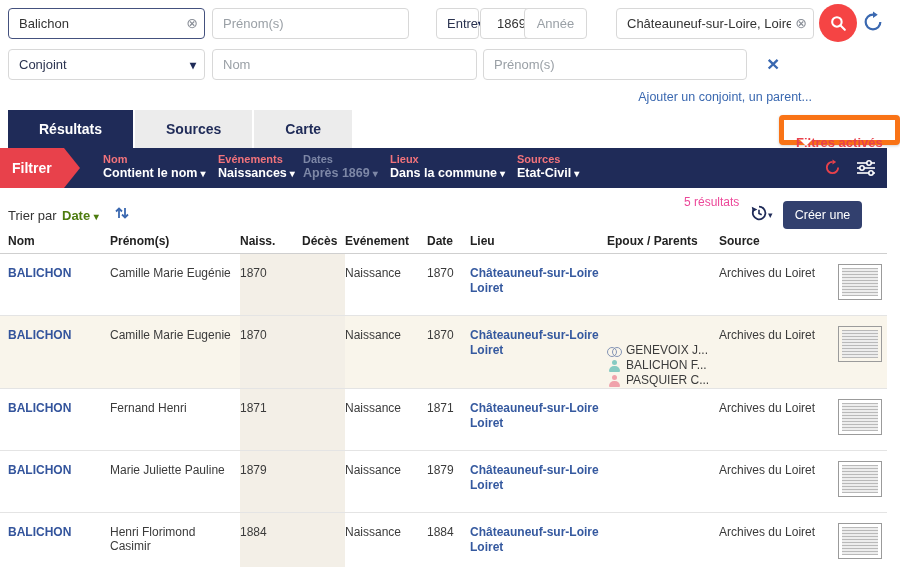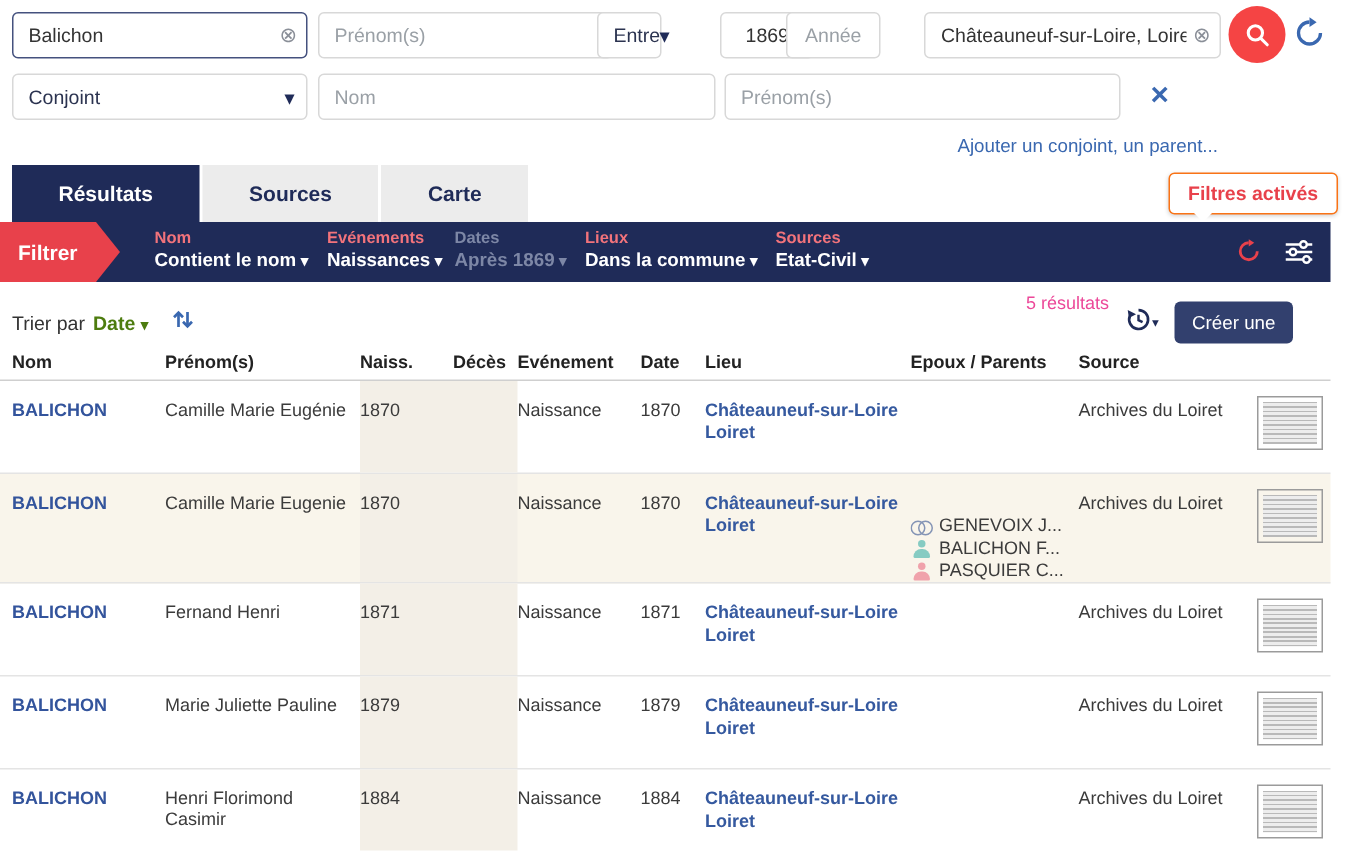--- a/index.html
+++ b/index.html
@@ -11,21 +11,21 @@
   
   .field{position:absolute;height:31px}
   .field input{width:100%;height:31px;border:1px solid #d8d8d8;border-radius:4px;
     padding:0 22px 0 10px;font-size:13px;color:#333;font-family:inherit;background:#fff}
   .field input::placeholder{color:#9aa0a6}
   .field.plain input{padding-right:10px}
   .field.center input{text-align:center;padding:0 6px}
   .f-surname{left:8px;top:8px;width:197px}
   .f-surname input{border-color:#44517e}
   .f-firstname{left:212px;top:8px;width:197px}
-  .f-range{left:398px;top:8px;width:43px}
+  .f-range{left:436px;top:8px;width:43px}
   .f-yearfrom{left:480px;top:8px;width:63px}
   .f-yearto{left:524px;top:8px;width:63px}
   .f-place{left:616px;top:8px;width:198px}
   .f-relative{left:8px;top:49px;width:197px}
   .f-relname{left:212px;top:49px;width:265px}
   .f-relfirst{left:483px;top:49px;width:264px}
   .clear-ic{position:absolute;right:7px;top:7px;font-size:14px;color:#8a8f98;cursor:pointer;line-height:16px}
   .selectbox{width:100%;height:31px;border:1px solid #d8d8d8;border-radius:4px;background:#fff;
     display:flex;align-items:center;justify-content:space-between;padding:0 8px 0 10px;
     font-size:13px;color:#2b3350;cursor:pointer}
@@ -35,21 +35,21 @@
   .refresh-top{left:862px;top:11px;cursor:pointer}
   .close-x{left:767px;top:51px;font-size:21px;color:#3a68b0;font-weight:bold;cursor:pointer;line-height:26px}
   .add-link{left:0;top:90px;width:812px;text-align:right;font-size:12.5px;color:#3a68b0;cursor:pointer}
 
   
   .tabs{left:8px;top:110px;display:flex;gap:2px}
   .tab{height:38px;line-height:38px;padding:0 31px;font-size:14px;font-weight:bold;cursor:pointer}
   .tab.active{background:#1f2b58;color:#fff}
   .tab.inactive{background:#ececec;color:#1f2b58}
   .filters-badge{left:779px;top:115px;height:28px;line-height:26px;background:#fff;
-    border:1px solid #f97316;border-radius:4px;padding:0 12px;color:#e8414b;
+    border:5px solid #f97316;border-radius:4px;padding:10px 12px;color:#e8414b;
     font-size:13px;font-weight:bold;box-shadow:0 1px 3px rgba(0,0,0,.18);cursor:pointer}
   .filters-badge::after{content:"";position:absolute;left:16px;bottom:-6px;width:0;height:0;
     border-left:6px solid transparent;border-right:6px solid transparent;border-top:6px solid #fff}
 
   
   .filterbar{left:0;top:148px;width:887px;height:40px;background:#1f2b58}
   .filtrer-flag{position:absolute;left:0;top:0;width:80px;height:40px;background:#e8414b;
     clip-path:polygon(0 0,80% 0,100% 50%,80% 100%,0 100%);
     color:#fff;font-weight:bold;font-size:14px;line-height:40px;padding-left:12px;cursor:pointer}
   .fitem{position:absolute;top:5px;cursor:pointer;white-space:nowrap}

